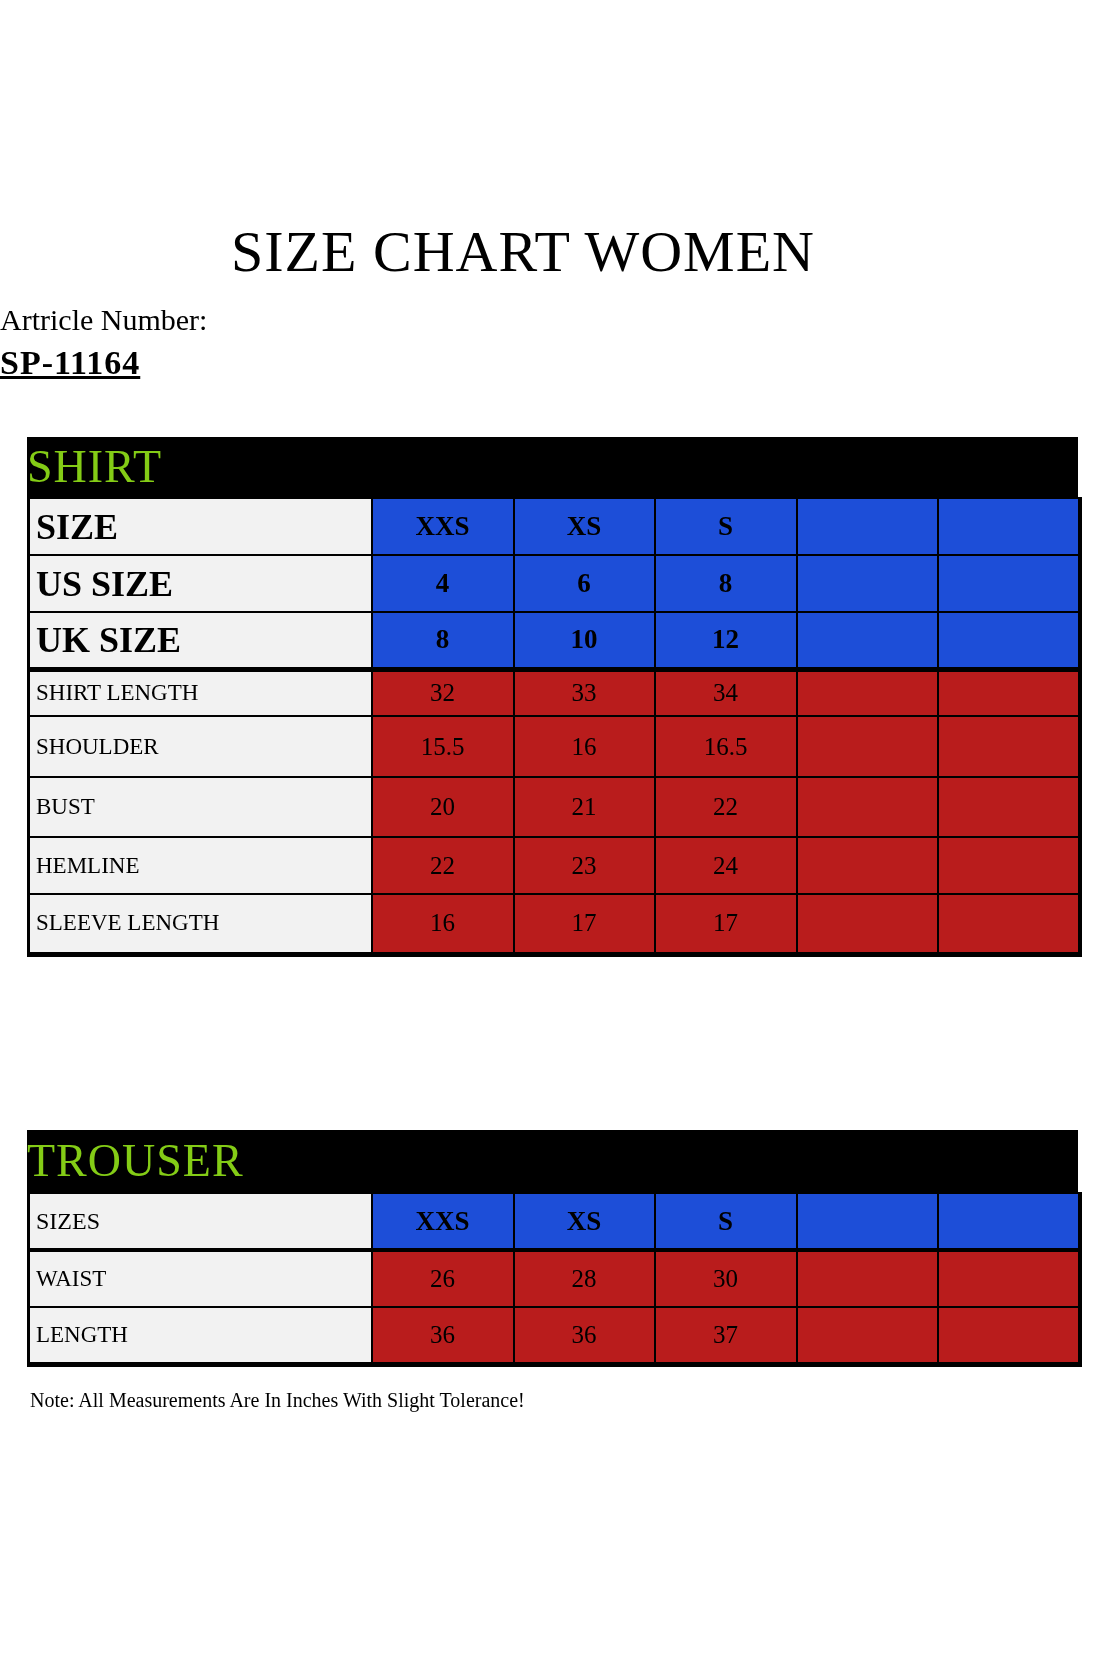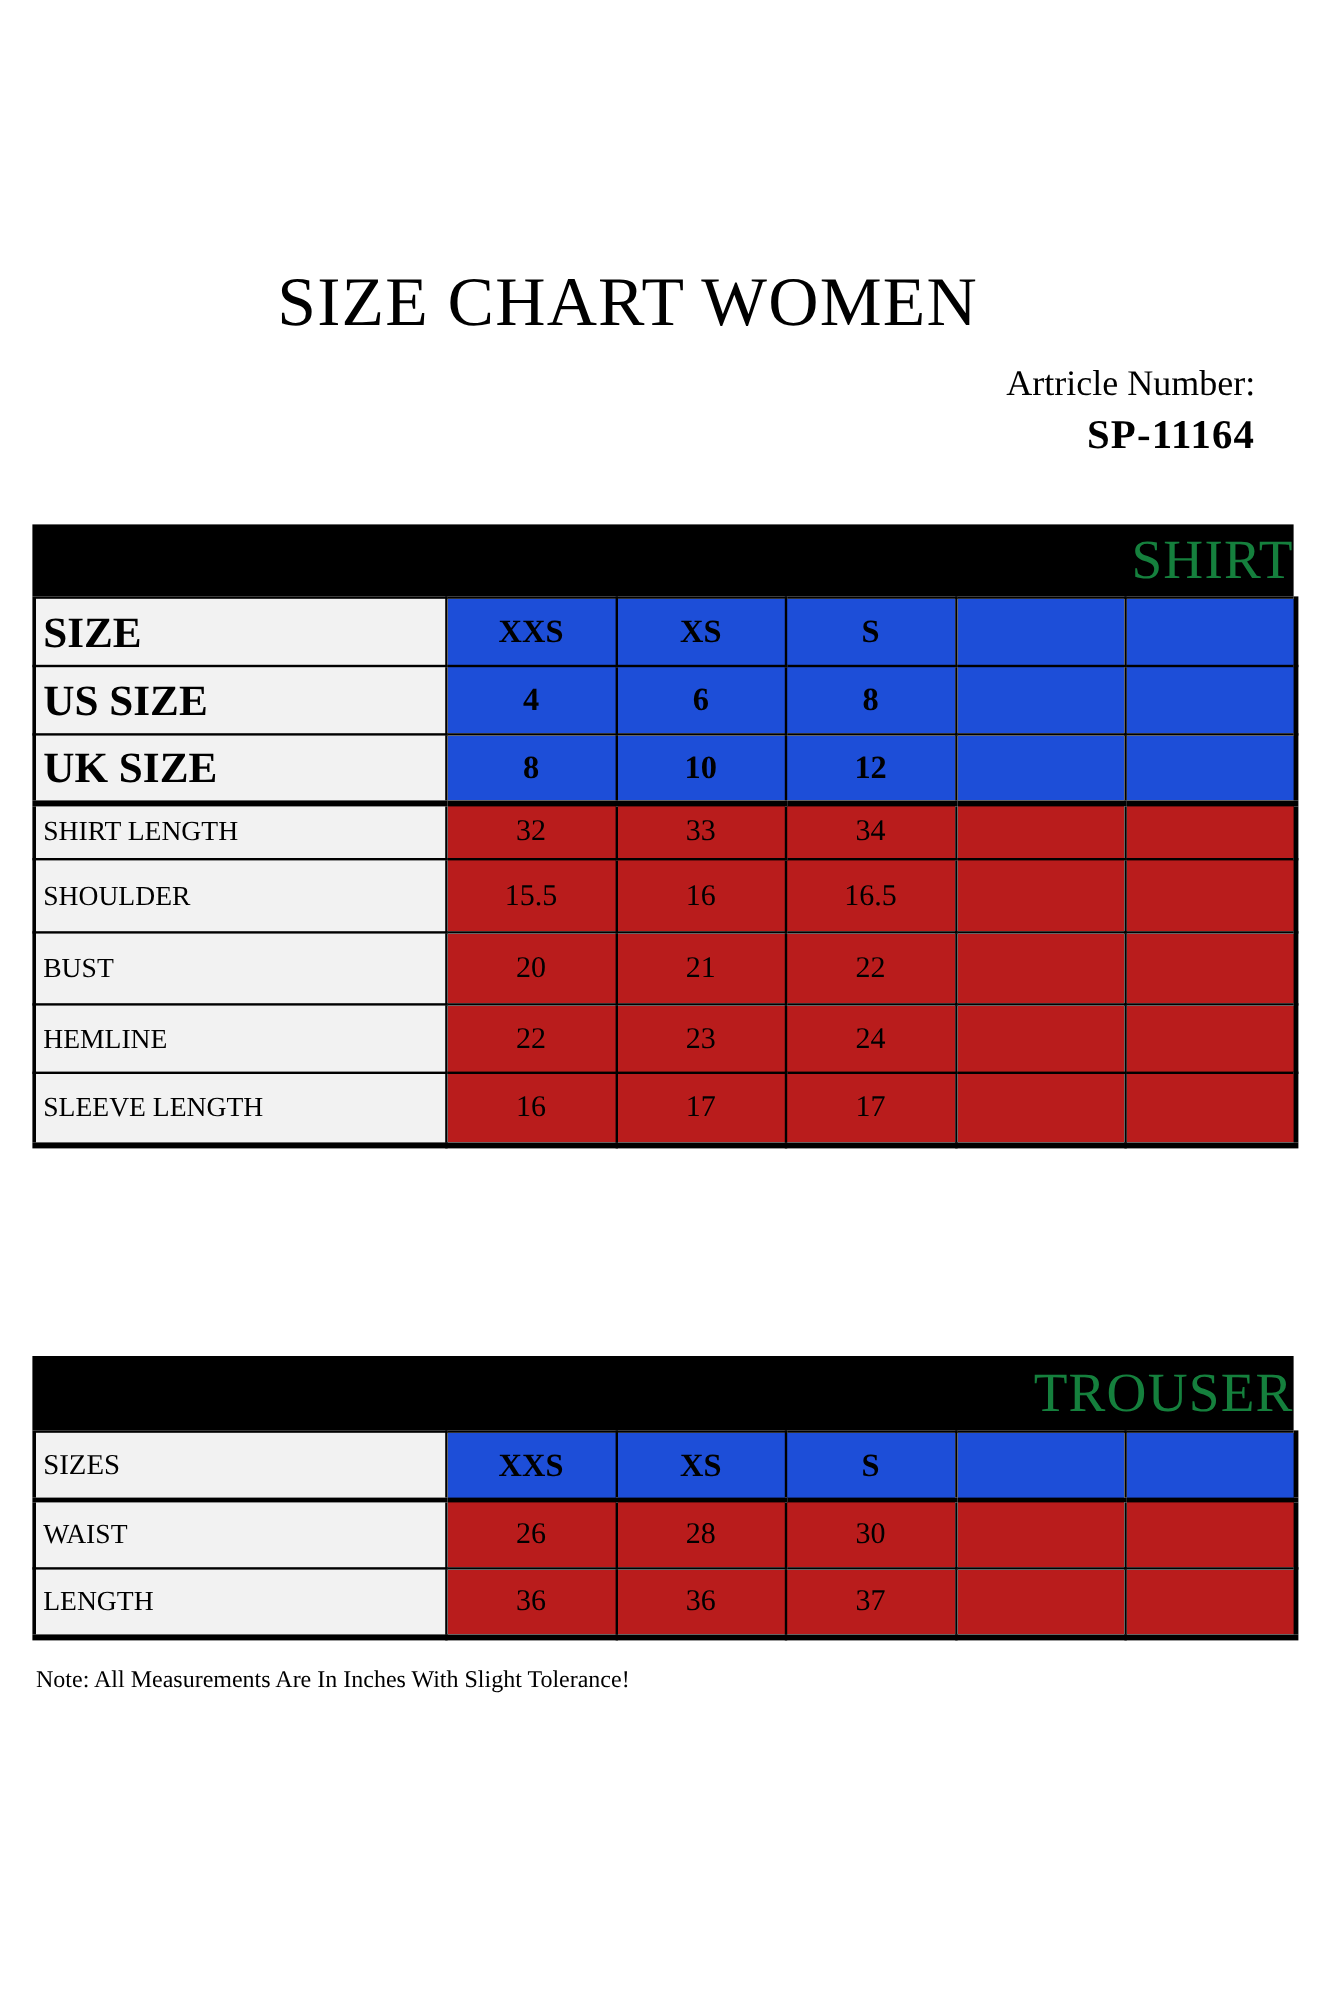--- a/index.html
+++ b/index.html
@@ -6,32 +6,32 @@
   .page{
     position:relative;width:1110px;height:1665px;background:#ffffff;
     font-family:"Liberation Serif","DejaVu Serif",serif;color:#000;
     overflow:hidden;
   }
   .page-title{
     position:absolute;top:218px;left:0;width:1046px;text-align:center;
     font-size:58px;letter-spacing:1px;white-space:nowrap;
   }
   .article-label{
-    position:absolute;top:303px;left:0;width:1046px;text-align:right;
+    position:absolute;top:303px;left:0;width:1046px;text-align:left;
     font-size:30px;
   }
   .article-number{
-    position:absolute;top:344px;left:0;width:1046px;text-align:right;
-    font-size:34px;font-weight:bold;letter-spacing:1px;
+    position:absolute;top:344px;left:0;width:1046px;text-align:left;
+    font-size:34px;font-weight:bold;letter-spacing:1px;text-decoration:underline;
   }
   .size-table{position:absolute;left:27px;width:1051px;}
   #shirt{top:437px;}
   #trouser{top:1130px;}
   .band{
-    background:#000000;color:#15803d;text-align:right;
+    background:#000000;color:#84cc16;text-align:left;
     font-size:46px;height:60px;line-height:60px;letter-spacing:1px;
   }
   #trouser .band{height:62px;line-height:62px;}
   table{
     border-collapse:collapse;table-layout:fixed;width:100%;
     border-left:3px solid #000;border-right:4px solid #000;border-bottom:5px solid #000;
   }
   td{
     border:2px solid #000;overflow:hidden;white-space:nowrap;
     vertical-align:middle;

